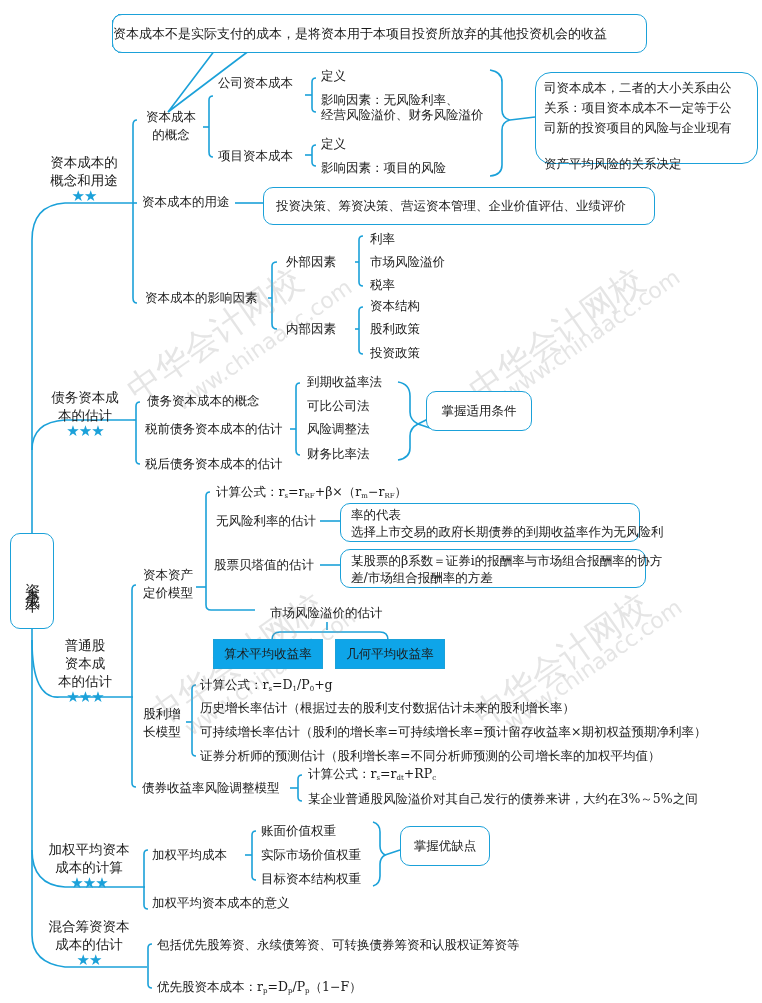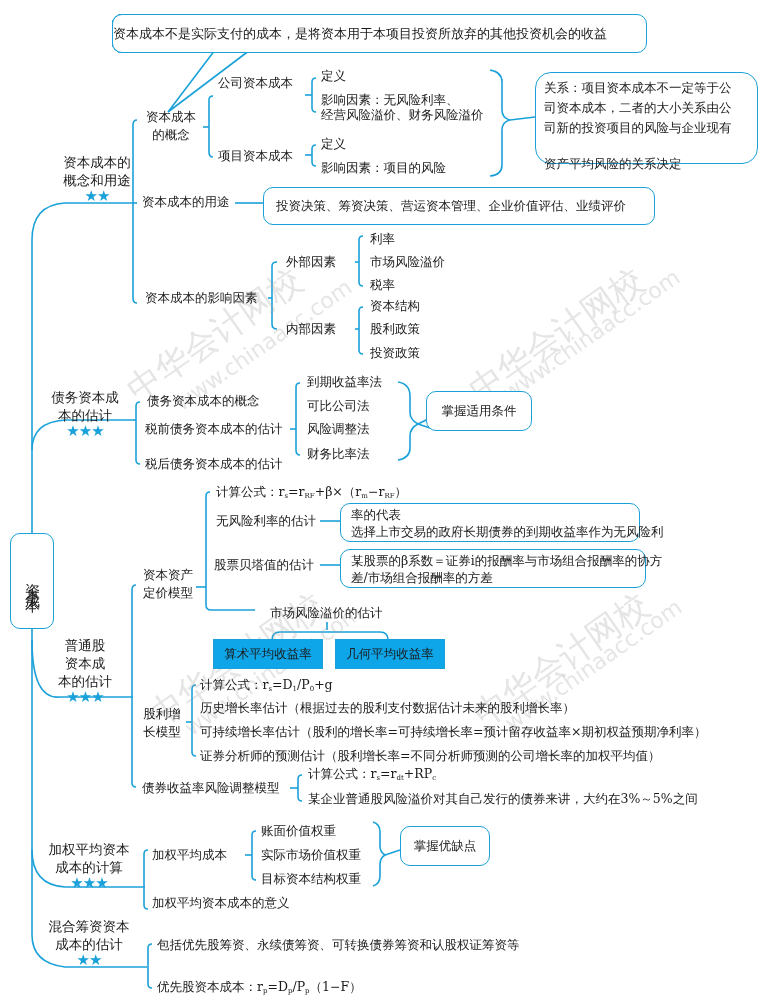--- a/index.html
+++ b/index.html
@@ -89,21 +89,21 @@
 <div class="wm" style="left:498px;top:385px;font-size:22px;">www.chinaacc.com</div>
 <div class="wm" style="left:140px;top:700px;font-size:34px;">中华会计网校</div>
 <div class="wm" style="left:180px;top:720px;font-size:22px;">www.chinaacc.com</div>
 <div class="wm" style="left:465px;top:700px;font-size:34px;">中华会计网校</div>
 <div class="wm" style="left:500px;top:715px;font-size:22px;">www.chinaacc.com</div>
 
 <div class="box" style="left:10px;top:533px;width:44px;height:96px;display:flex;align-items:center;justify-content:center;">
   <span style="writing-mode:vertical-rl;font-size:15px;letter-spacing:5px;">资本成本</span>
 </div>
 
-<div class="t c" style="left:57px;top:153px;width:80px;font-size:13.5px;">
+<div class="t c" style="left:44px;top:153px;width:80px;font-size:13.5px;">
   <div>资本成本的</div>
   <div>概念和用途</div>
   <div class="star" style="line-height:14px;">★★</div>
 </div>
 
 <div class="box" style="left:112px;top:14px;width:174px;height:38px;border-radius:10px;width:174px;"></div>
 <div class="box" style="left:112px;top:14px;width:176px;height:39px;"></div>
 <div class="box" style="left:112px;top:14px;width:175px;height:39px;"></div>
 <div class="box" style="left:112px;top:14px;width:176px;height:39px;"></div>
 <div class="box" style="left:112px;top:14px;width:175px;height:39px;"></div>
@@ -117,22 +117,22 @@
 </div>
 <div class="t" style="left:218px;top:74px;">公司资本成本</div>
 <div class="t" style="left:321px;top:67px;">定义</div>
 <div class="t" style="left:321px;top:91px;">影响因素：无风险利率、</div>
 <div class="t" style="left:321px;top:106px;">经营风险溢价、财务风险溢价</div>
 <div class="t" style="left:218px;top:147px;">项目资本成本</div>
 <div class="t" style="left:321px;top:135px;">定义</div>
 <div class="t" style="left:321px;top:159px;">影响因素：项目的风险</div>
 
 <div class="box" style="left:535px;top:72px;width:223px;height:92px;padding:5px 0 0 8px;border-radius:16px;">
+  <div class="t" style="position:static;line-height:20px;">司资本成本，二者的大小关系由公</div>
   <div class="t" style="position:static;line-height:20px;">关系：项目资本成本不一定等于公</div>
-  <div class="t" style="position:static;line-height:20px;">司资本成本，二者的大小关系由公</div>
   <div class="t" style="position:static;line-height:20px;">司新的投资项目的风险与企业现有</div>
   <div class="t" style="position:static;line-height:20px;margin-top:16px;">资产平均风险的关系决定</div>
 </div>
 
 <div class="t" style="left:142px;top:193px;">资本成本的用途</div>
 <div class="box" style="left:263px;top:187px;width:392px;height:38px;display:flex;align-items:center;padding-left:12px;">
   <span class="t" style="position:static;">投资决策、筹资决策、营运资本管理、企业价值评估、业绩评价</span>
 </div>
 
 <div class="t" style="left:145px;top:289px;">资本成本的影响因素</div>

